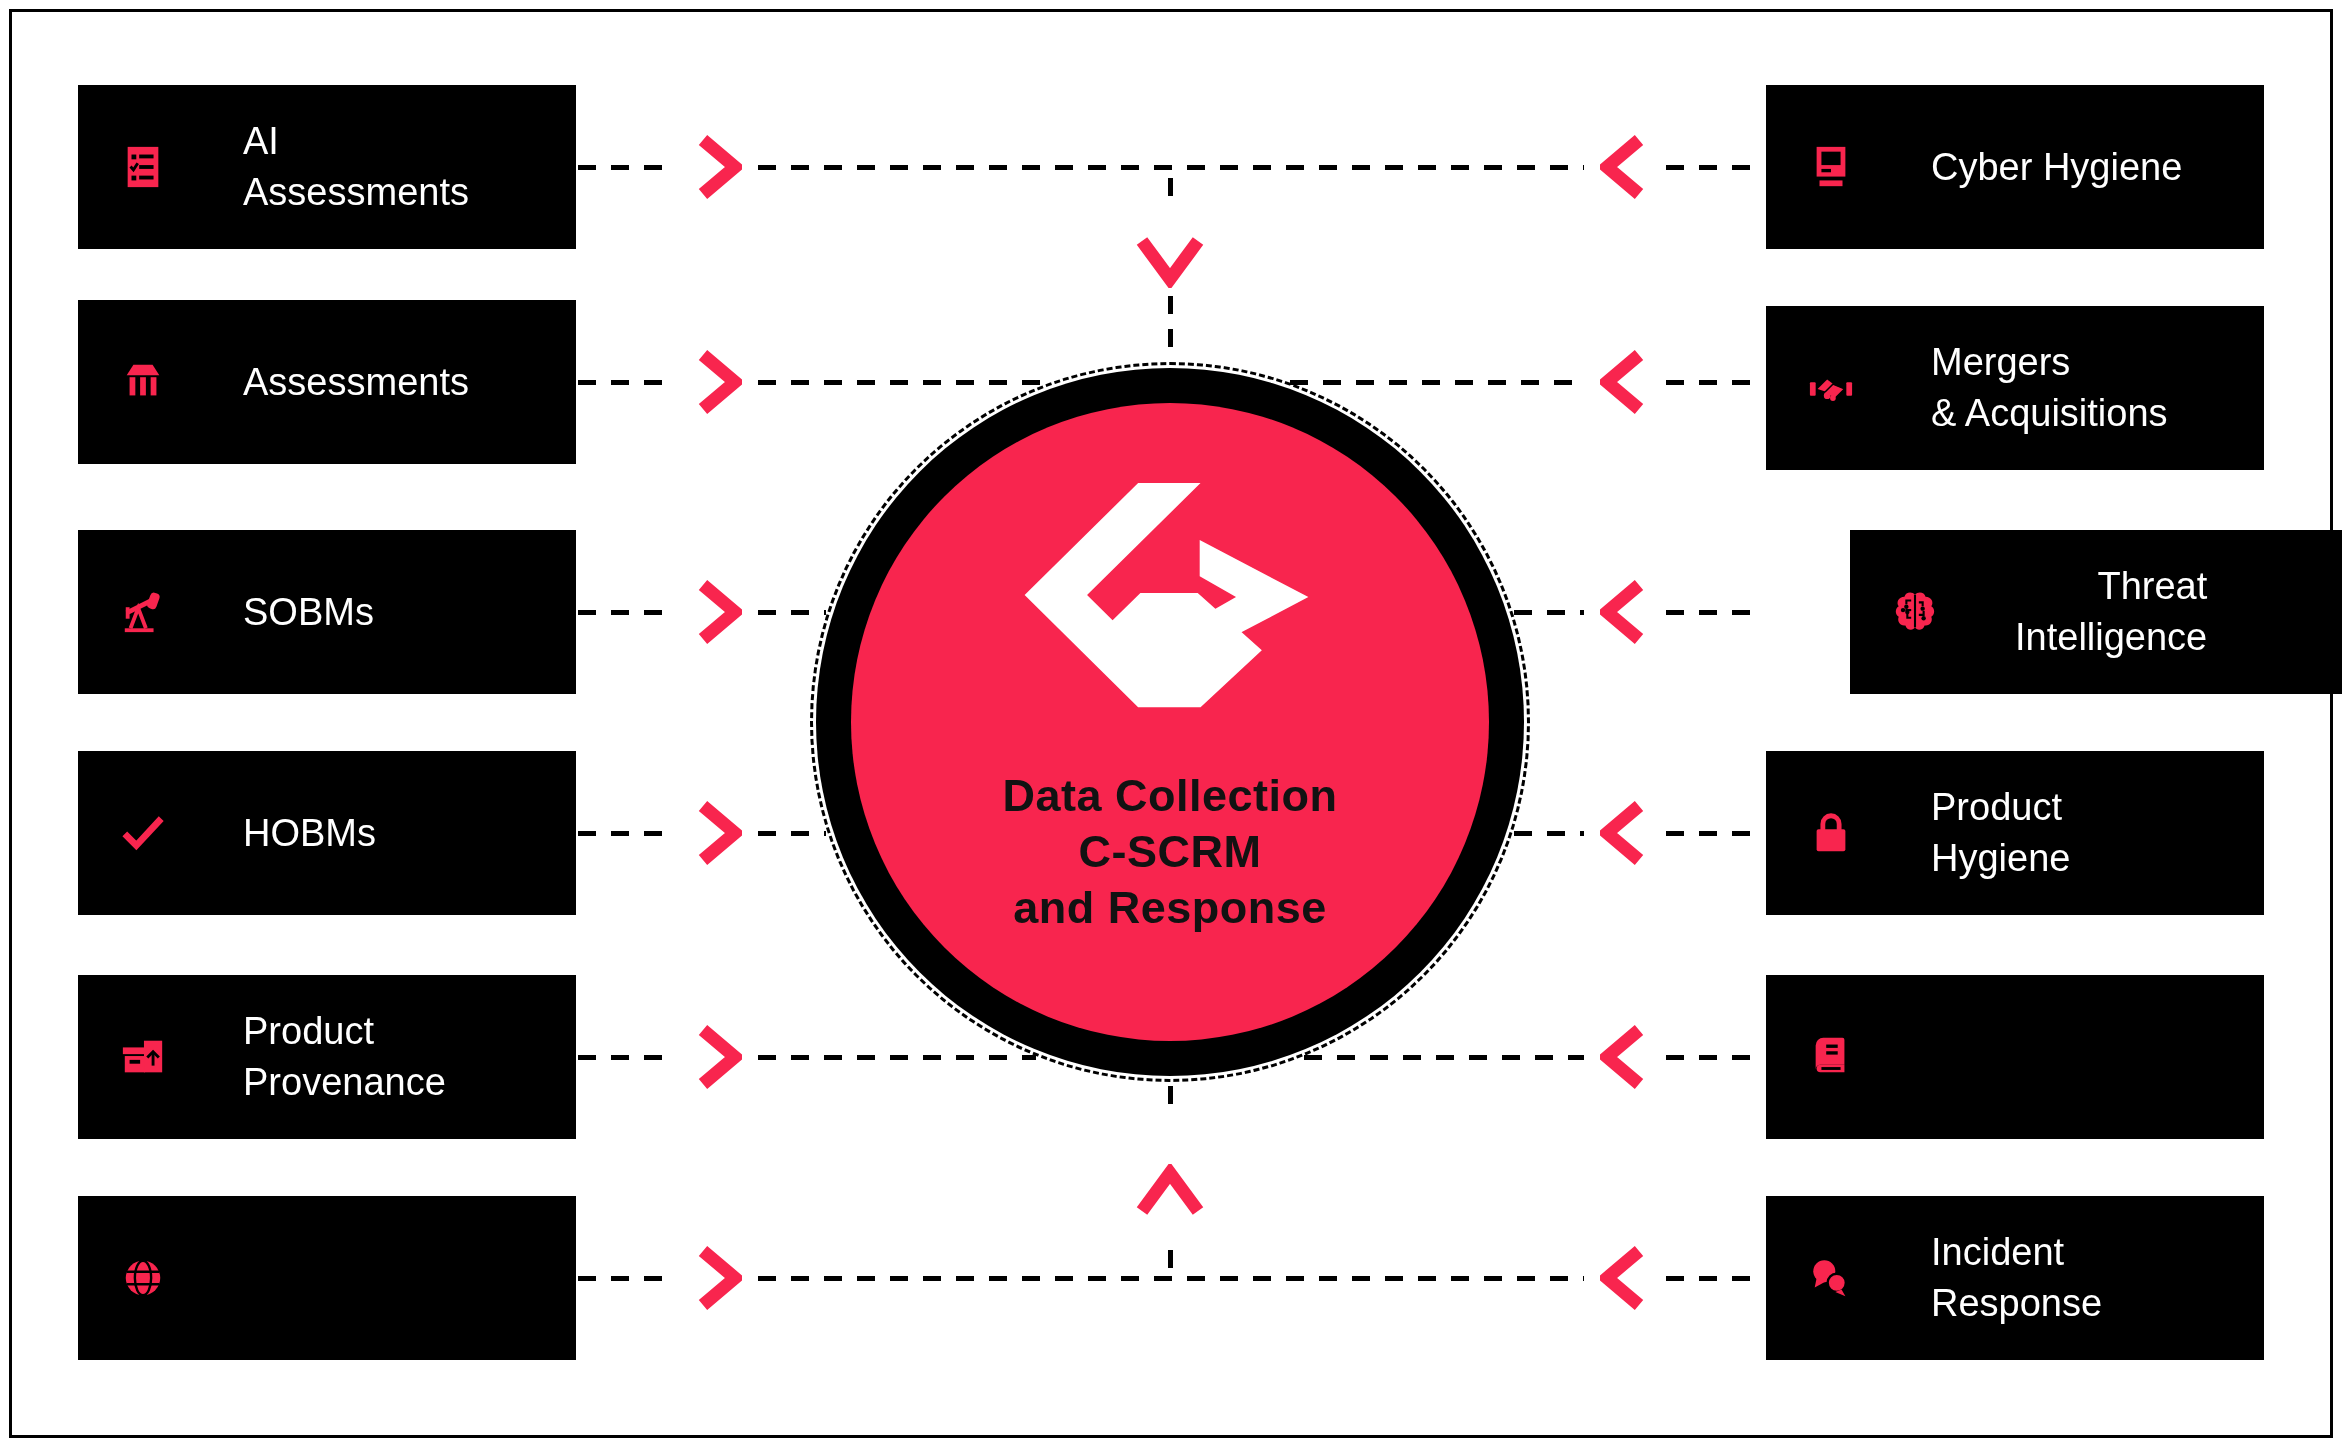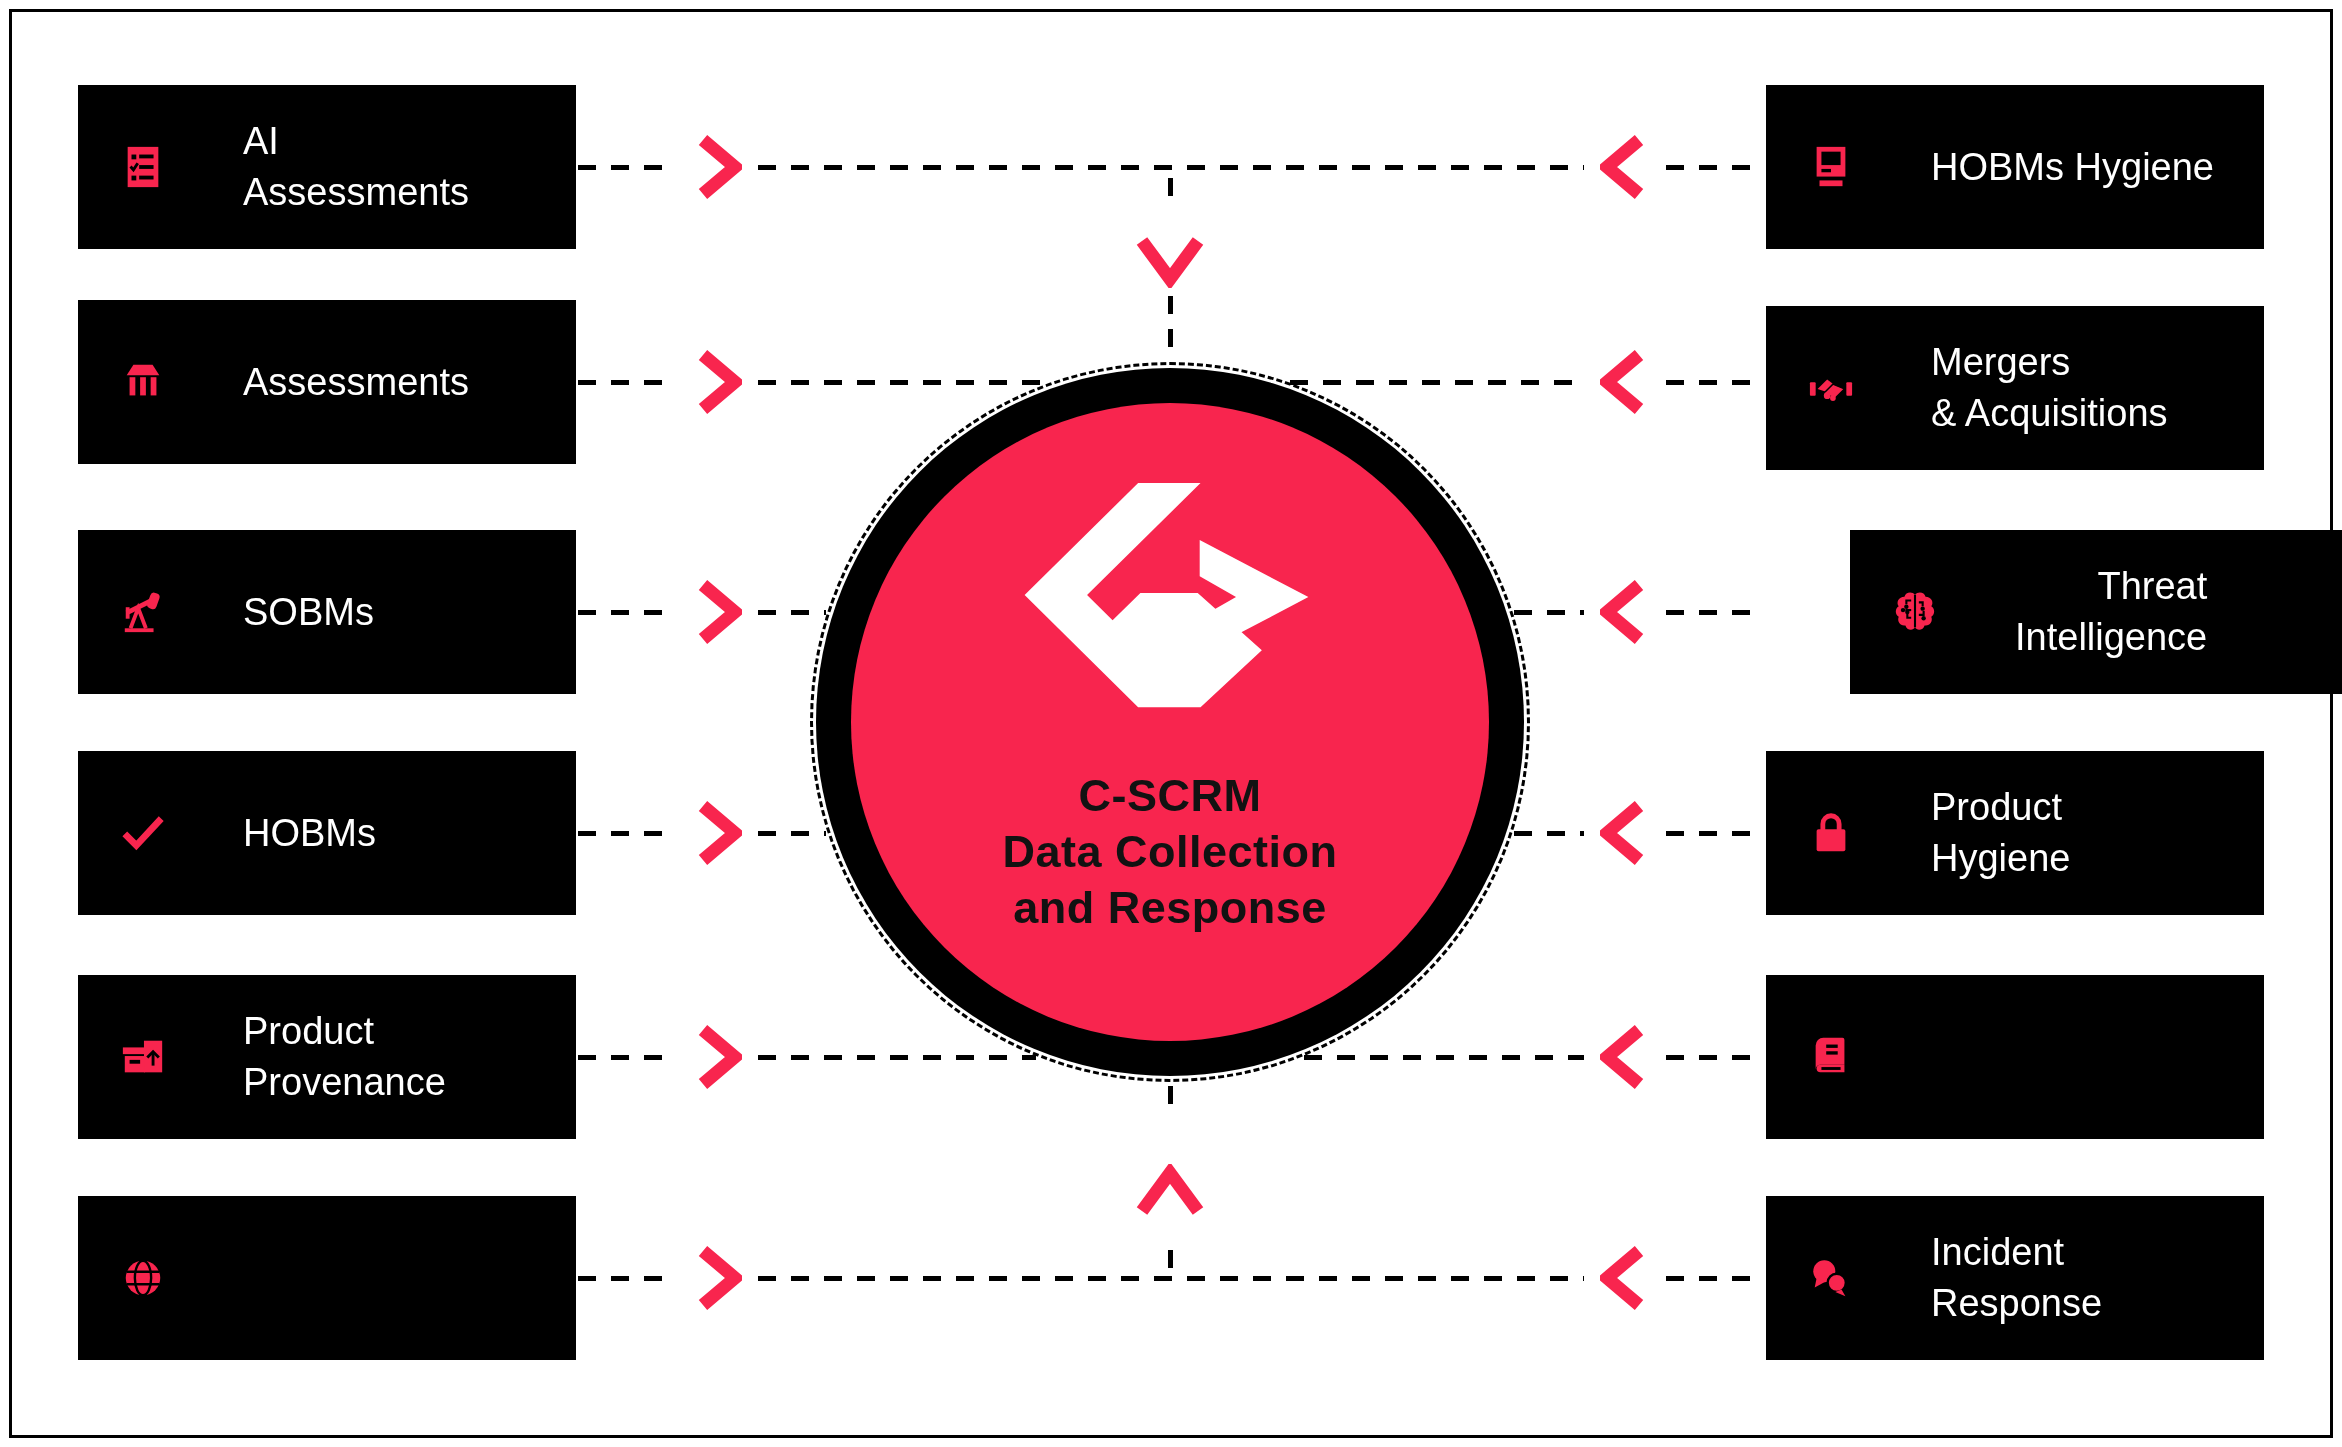--- a/index.html
+++ b/index.html
@@ -38,22 +38,22 @@
   <div class="hub-core" id="hub-core" style="left: 851px; top: 403px; width: 638px; height: 638px; background: rgb(248, 37, 78);"></div>
   <div class="hub-logo" id="hub-logo" style="left:1023px;top:483px;width:287px;height:227px;">
       <svg viewBox="0 0 100 80">
         <g fill="#fff">
           <path d="M40 0 L62 0 L22 39.5 L31 48.4 L40.8 38.8 L61 38.8 L83.6 58.9 L62 79 L40 79 L0 39.5 Z"></path>
           <path d="M61.7 20.1 L100 40.2 L61.7 60.3 L61.7 47.5 L74.5 40.2 L61.7 32.9 Z"></path>
         </g>
       </svg>
     </div>
   <div class="hub-title" style="left:870px;top:768px;width:600px;">
+    <div>Data Collection</div>
     <div>C-SCRM</div>
-    <div>Data Collection</div>
     <div>and Response</div>
   </div>
 
   <div id="connectors">
       <div class="hline" style="left: 578px; top: 164.5px; width: 98px;"></div>
       <div class="chev" style="left: 696px; top: 134px; width: 46px; height: 66px;">
         <svg viewBox="0 0 46 66" width="46" height="66">
           <polyline points="7,6 39,33 7,60" fill="none" stroke="#F8254E" stroke-width="13"></polyline>
         </svg>
       </div>
@@ -236,21 +236,21 @@
       <div class="item" style="left: 1766px; top: 85px;">
     <span class="icon">
           <svg viewBox="0 0 48 48">
             <rect x="9" y="3" width="30" height="31" fill="#F8254E"></rect>
             <rect x="14" y="8" width="20" height="14" fill="#000"></rect>
             <rect x="14" y="26" width="10" height="3.5" fill="#000"></rect>
             <rect x="12" y="38" width="24" height="6" fill="#F8254E"></rect>
           </svg>
         </span>
     <div class="label">
-          <div>HOBMs Hygiene</div>
+          <div>Cyber Hygiene</div>
         </div>
   </div>
       <div class="item" style="left: 1766px; top: 306px;">
     <span class="icon">
           <svg viewBox="0 0 48 48" fill="#F8254E">
             <rect x="2" y="18" width="6" height="14" rx="1"></rect>
             <rect x="40" y="18" width="6" height="14" rx="1"></rect>
             <path d="M10 25 L20 15 L28 21 L22 29 Z"></path>
             <path d="M17 29 L26 20 L38 25 L28 35 Z" stroke="#000" stroke-width="1.5"></path>
             <circle cx="20" cy="32" r="3.5"></circle>

